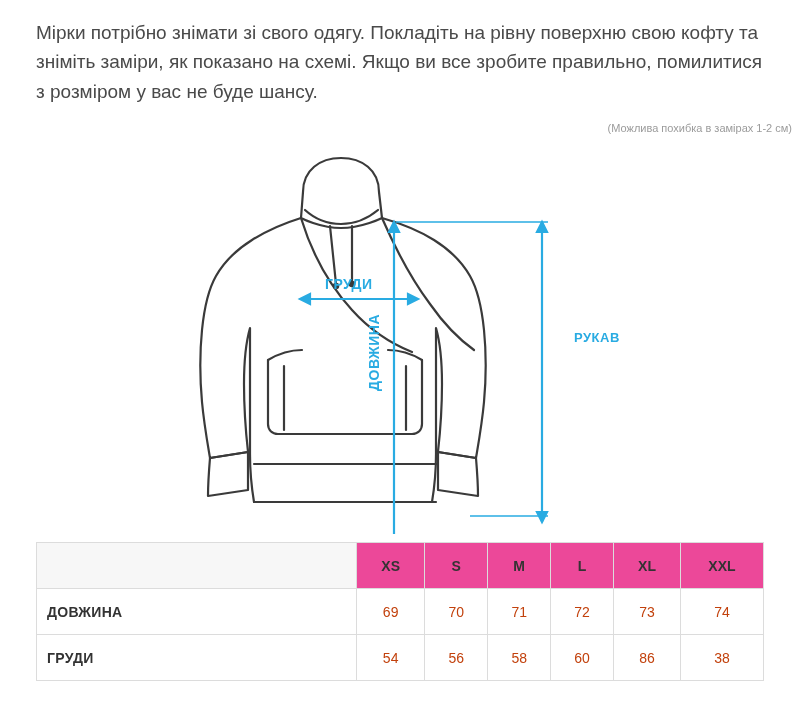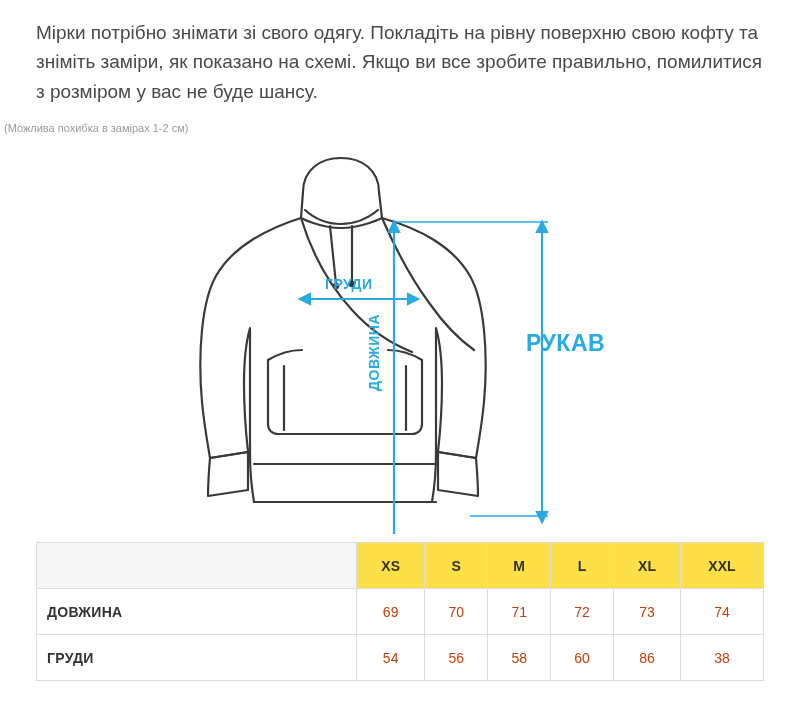--- a/index.html
+++ b/index.html
@@ -18,21 +18,22 @@
   }
 
   .intro {
     padding: 18px 36px 0 36px;
     font-size: 19px;
     line-height: 1.55;
     color: #4a4a4a;
   }
 
   .note {
-    padding: 16px 8px 0 4px;
+    text-align: right;
+    padding: 16px 8px 0 12px;
     font-size: 11px;
     color: #9b9b9b;
   }
 
   .diagram-wrap {
     position: relative;
     width: 800px;
     height: 400px;
   }
   .diagram-wrap svg {
@@ -53,38 +54,38 @@
   .label-length {
     left: 366px;
     top: 180px;
     font-size: 14px;
     writing-mode: vertical-rl;
     text-orientation: mixed;
     transform: rotate(180deg);
     transform-origin: center;
   }
   .label-sleeve {
-    left: 526px;
+    left: 574px;
     top: 196px;
-    font-size: 23px;
+    font-size: 13px;
   }
 
   table.sizes {
     width: 728px;
     margin: 8px 36px 0 36px;
     border-collapse: collapse;
     font-size: 14px;
   }
   table.sizes th, table.sizes td {
     border: 1px solid #dcdcdc;
     height: 46px;
     padding: 0 10px;
   }
   table.sizes thead th {
-    background: #fde047;
+    background: #ec4899;
     font-weight: bold;
     text-align: center;
     color: #333;
     font-size: 14px;
   }
   table.sizes thead th.corner {
     width: 320px;
     background: #f7f7f7;
     border-left: 1px solid #dcdcdc;
   }

